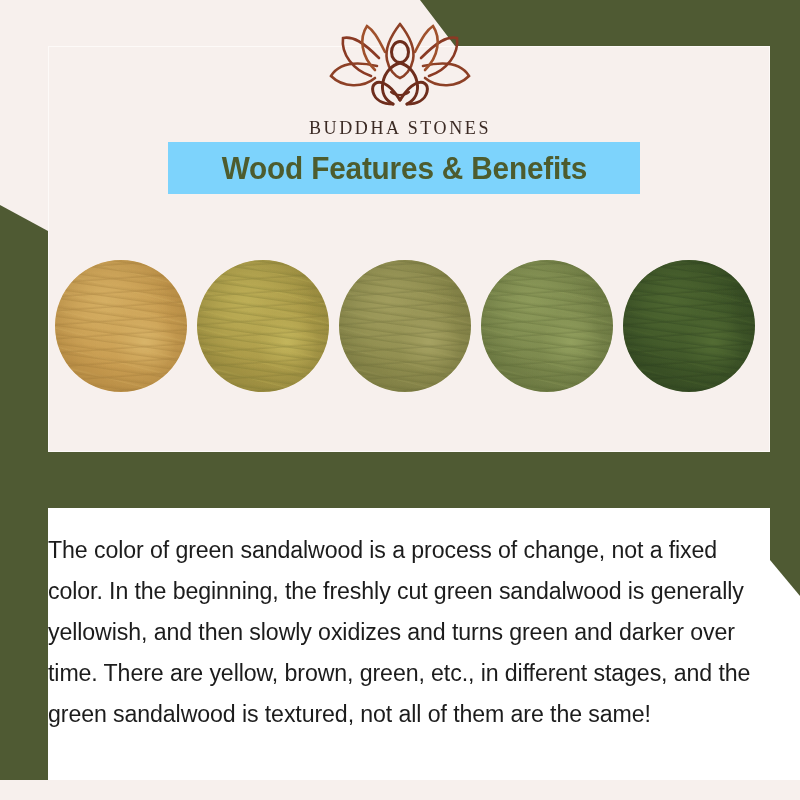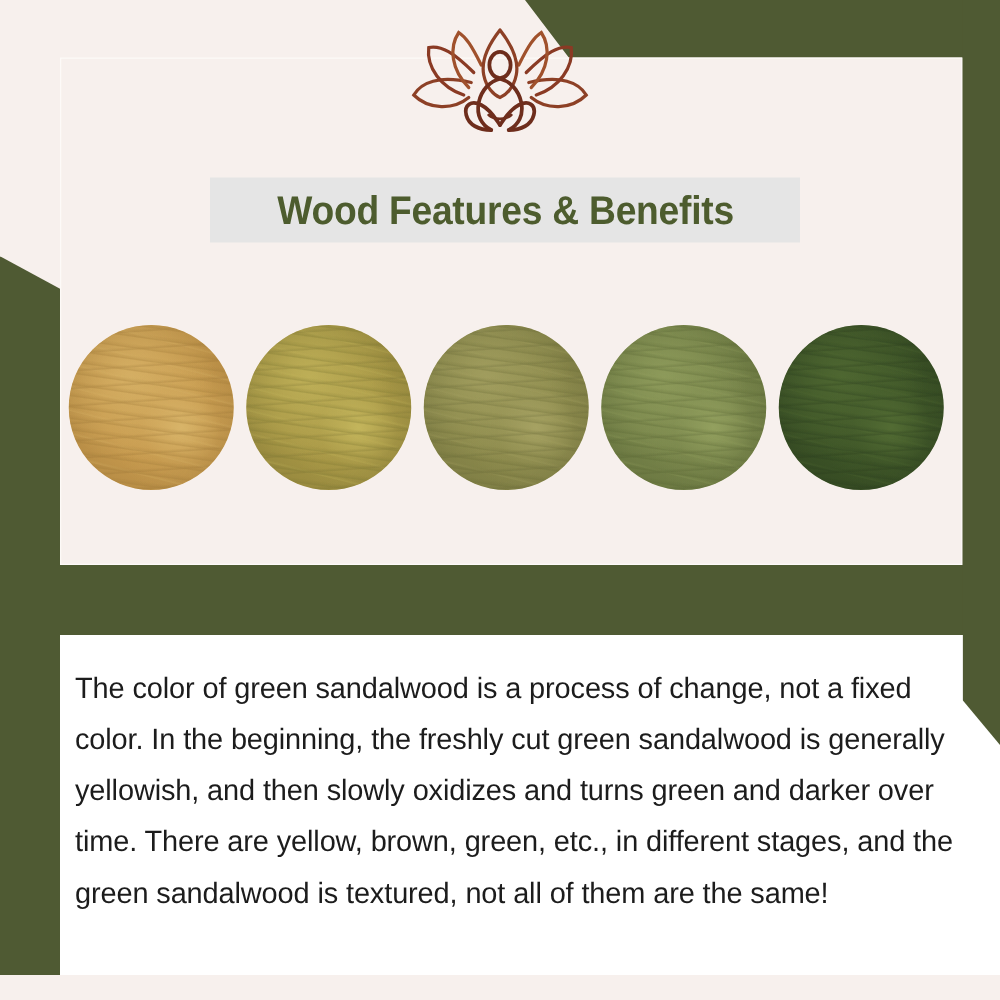--- a/index.html
+++ b/index.html
@@ -113,21 +113,21 @@
     font-weight: 400;
   }
 
   
   .title-banner {
     position: absolute;
     left: 168px;
     top: 142px;
     width: 472px;
     height: 52px;
-    background: #e5e5e5;
+    background: #7dd3fc;
     display: flex;
     align-items: center;
     justify-content: center;
   }
 
   .title-text {
     font-size: 32px;
     font-weight: bold;
     color: #4d5c2e;
     letter-spacing: -0.2px;
@@ -190,21 +190,21 @@
     font-weight: bold;
     letter-spacing: 0.1px;
     white-space: nowrap;
     transform: scaleX(0.96);
     transform-origin: left center;
   }
 
   
   .para-wrap {
     position: absolute;
-    left: 60px;
+    left: 48px;
     top: 512px;
     width: 740px;
     padding: 18px 30px 0 0;
   }
 
   .para-text {
     font-size: 23.5px;
     line-height: 41px;
     color: #1c1c1c;
     font-weight: 400;
@@ -245,20 +245,21 @@
 
         <path d="M85 41 C77 43 70 50 68 60 C66 70 70 78 78 82" stroke="#6e2d1c" stroke-width="3"></path>
         <path d="M85 41 C93 43 100 50 102 60 C104 70 100 78 92 82" stroke="#6e2d1c" stroke-width="3"></path>
 
         <path d="M78 82 C68 82 60 78 58 70 C56 62 62 58 70 62 C78 66 82 74 85 78" stroke="#6e2d1c" stroke-width="3"></path>
         <path d="M92 82 C102 82 110 78 112 70 C114 62 108 58 100 62 C92 66 88 74 85 78" stroke="#6e2d1c" stroke-width="3"></path>
 
         <path d="M76 70 C80 74 90 74 94 70" stroke="#6e2d1c" stroke-width="2.2"></path>
       </g>
     </svg>
+    <div class="logo-word">BUDDHA STONES</div>
   </div>
 
   <div class="title-banner">
     <div class="title-text">Wood Features &amp; Benefits</div>
   </div>
 
   <div class="bead-row">
     <div class="bead" style="background: rgb(199, 154, 78);">
       <div class="shade" style="background: radial-gradient(circle at 68% 62%, rgb(216, 180, 105) 0%, rgba(216, 180, 105, 0.133) 26%, transparent 46%), radial-gradient(circle at 38% 32%, rgba(216, 180, 105, 0.8) 0%, transparent 55%), radial-gradient(circle, transparent 40%, rgba(141, 106, 48, 0.333) 82%, rgba(141, 106, 48, 0.8) 100%);"></div>
       <div class="grain" style="background-image: repeating-linear-gradient(8deg, rgba(160, 123, 58, 0) 0px, rgba(160, 123, 58, 0) 2px, rgba(160, 123, 58, 0.6) 3px, rgba(160, 123, 58, 0.333) 4px, rgba(160, 123, 58, 0) 6px, rgba(160, 123, 58, 0) 9px), repeating-linear-gradient(-4deg, rgba(141, 106, 48, 0) 0px, rgba(141, 106, 48, 0) 5px, rgba(141, 106, 48, 0.4) 6px, rgba(141, 106, 48, 0) 8px, rgba(141, 106, 48, 0) 14px), repeating-linear-gradient(14deg, rgba(216, 180, 105, 0) 0px, rgba(216, 180, 105, 0) 7px, rgba(216, 180, 105, 0.467) 8px, rgba(216, 180, 105, 0) 10px, rgba(216, 180, 105, 0) 18px);"></div>

